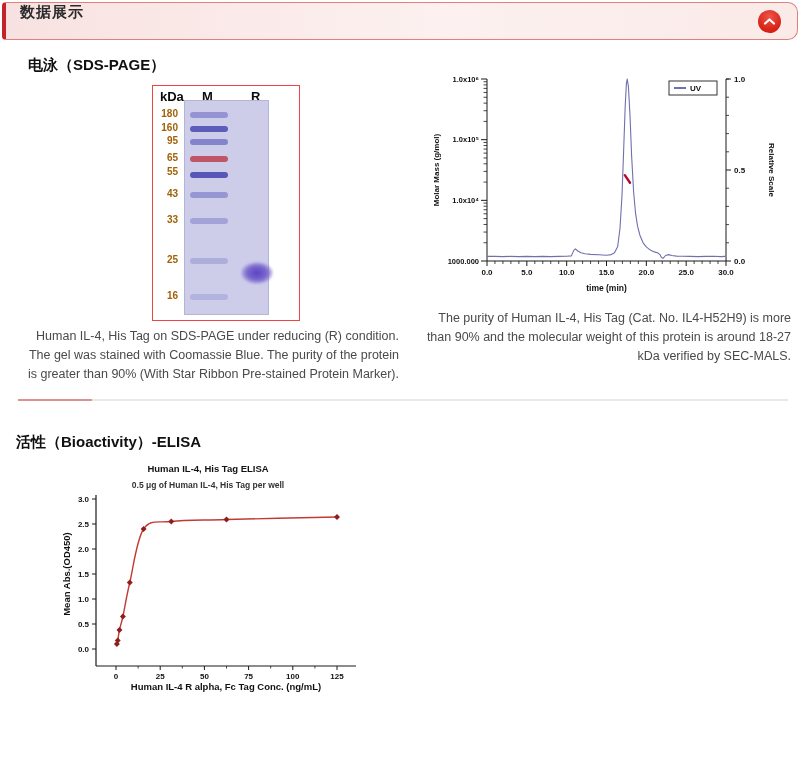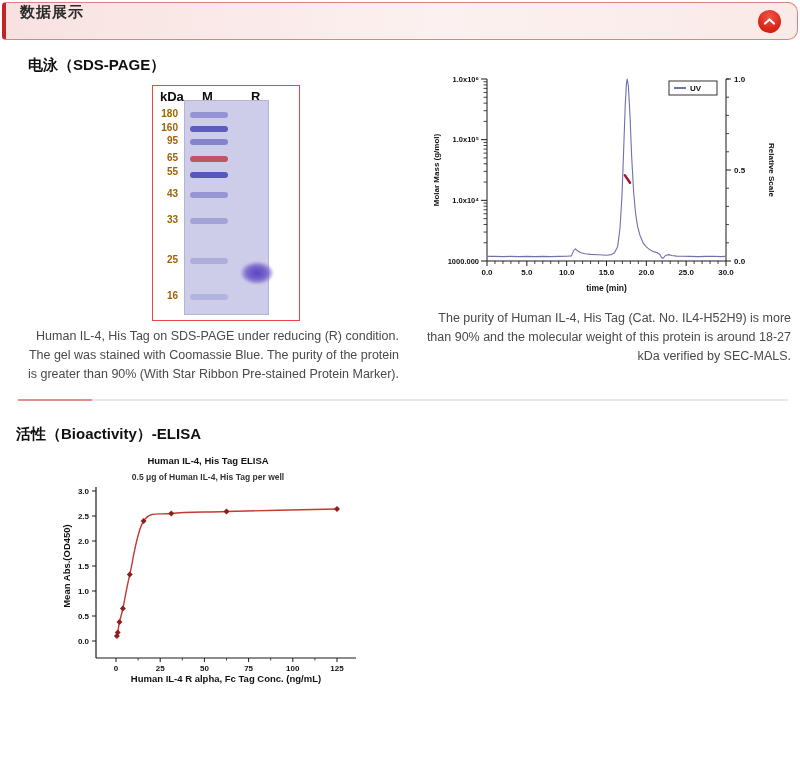--- a/index.html
+++ b/index.html
@@ -25,21 +25,21 @@
     display:flex;align-items:center;justify-content:center;
   }
   
   .columns{display:flex;margin-top:16px;}
   .col-left{width:399px;padding-left:28px;box-sizing:border-box;flex:none;}
   .col-right{flex:1;padding-left:16px;}
   .section-title{font-size:15px;font-weight:bold;margin:0;color:#101010;}
   .caption{margin:6px 0 0 0;font-size:12.5px;line-height:19px;color:#4a4a4a;max-width:376px;text-align:right;}
   .divider{position:relative;height:2px;background:#e8e8e8;margin:15px 12px 0 18px;}
   .divider-accent{position:absolute;left:0;top:0;width:74px;height:2px;background:#e0908d;}
-  .elisa-section{padding-left:16px;margin-top:24px;}
+  .elisa-section{padding-left:16px;margin-top:32px;}
   
   .gel-figure{
     position:relative;margin:10px 0 0 124px;width:148px;height:236px;
     background:#fff;border:1px solid #ef4444;box-sizing:border-box;
   }
   .gel-col-head{position:absolute;top:3px;font-size:13px;font-weight:600;color:#0c0c0c;}
   .gel-head-kda{left:7px;}
   .gel-head-m{left:49px;}
   .gel-head-r{left:98px;}
   .gel-strip{

